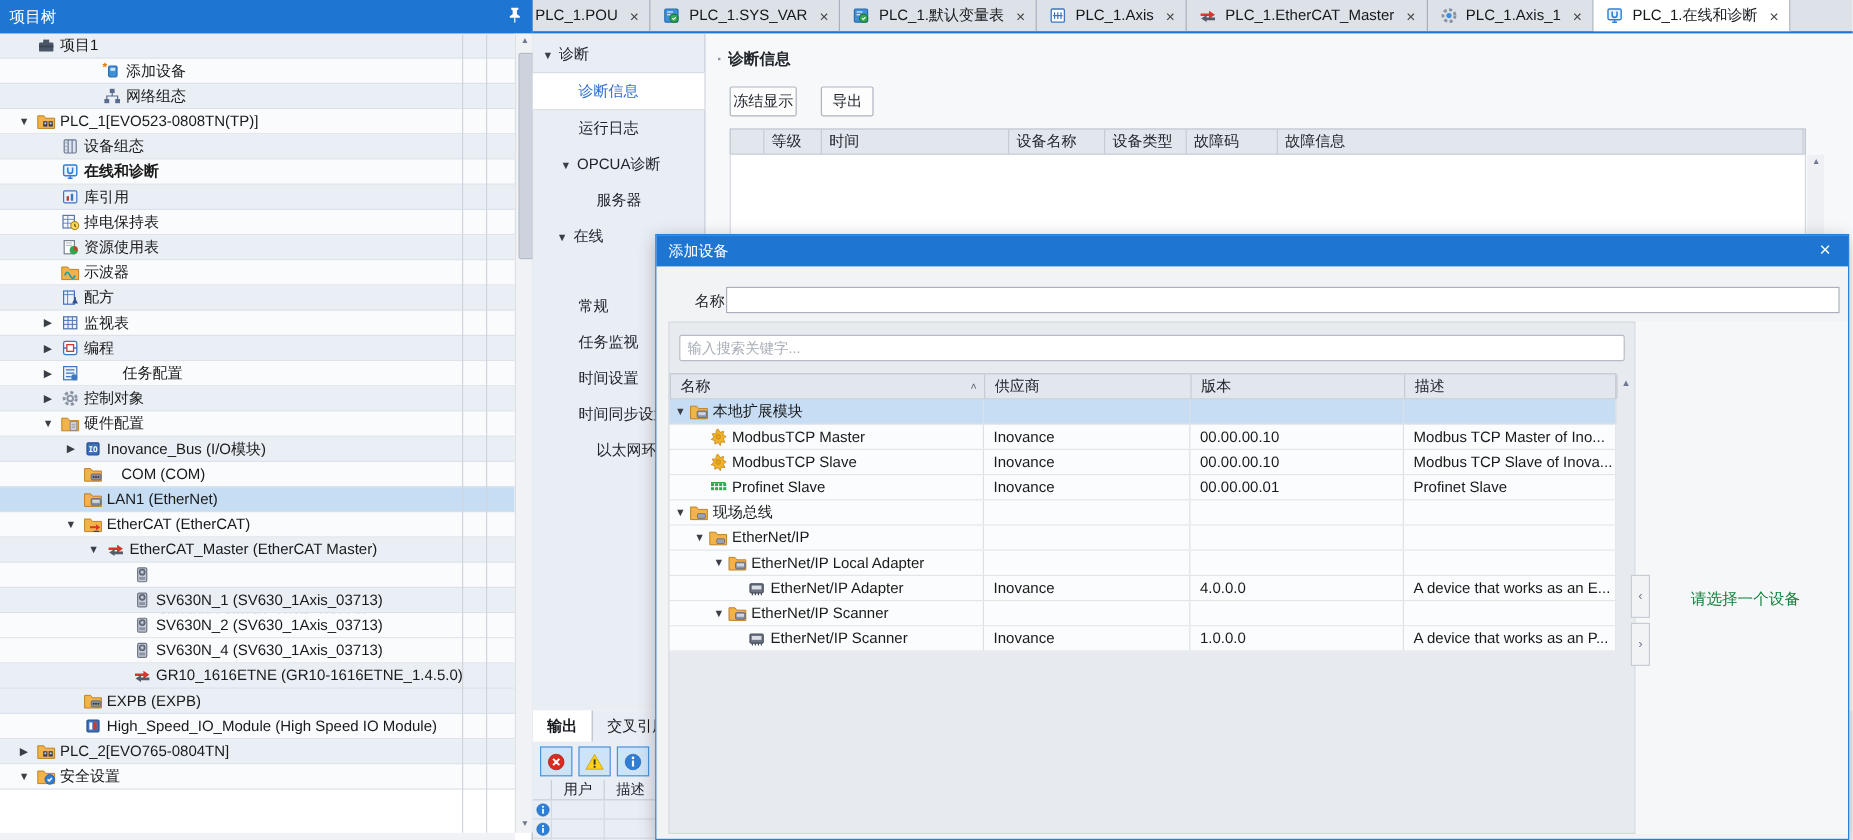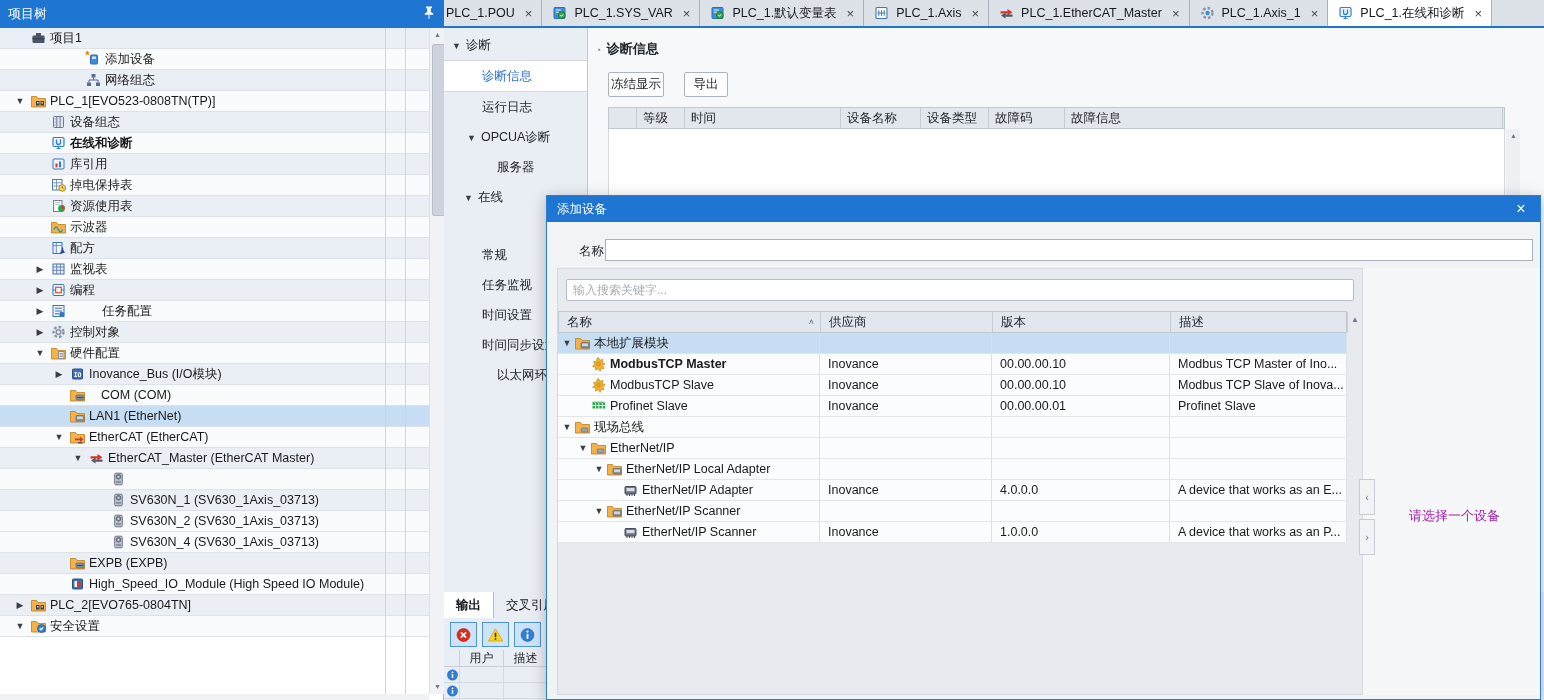--- a/index.html
+++ b/index.html
@@ -86,21 +86,21 @@
   .drow.sel{background:#c7ddf4;}
   .dcell{border-right:1px solid #dde1e7;box-sizing:border-box;padding:0 8px;line-height:20px;font-size:12.5px;white-space:nowrap;overflow:hidden;position:relative;}
   .dcell.name{padding:0;}
   .dexp{position:absolute;top:0;line-height:21px;font-size:9px;color:#3a3f47;width:12px;text-align:center;}
   .dico{position:absolute;top:2px;}
   .dlbl{position:absolute;top:0;line-height:20px;}
   #dvt-scrollup{position:absolute;left:793px;top:46px;font-size:8px;color:#6d7890;}
   .chevbtn{position:absolute;left:812px;width:16px;height:36px;background:#f2f3f5;border:1px solid #c8ccd4;box-sizing:border-box;
            color:#6d7890;font-size:11px;display:flex;align-items:center;justify-content:center;cursor:pointer;}
   #dlg-right{position:absolute;left:816px;top:72px;width:177px;height:427px;background:#f6f7f9;}
-  #dlg-placeholder{position:absolute;left:862px;top:311px;font-size:13px;color:#a21caf;}
+  #dlg-placeholder{position:absolute;left:862px;top:294px;font-size:13px;color:#15803d;}
 </style>
 </head>
 <body>
 
 <div class="abs" id="sidebar"></div>
 <div class="abs" id="sidebar-title">
   <span>项目树</span>
   <span class="spacer"></span>
   <span><svg width="14" height="15" viewBox="0 0 14 15">
         <path d="M4 1.5h6v1.4l-1.2.6v3.4l2.4 1.6v1.3H2.8V8.5l2.4-1.6V3.5L4 2.9z" fill="#fff"></path>
@@ -365,20 +365,29 @@
     <div class="trow even">
       <span class="icn tico" style="left: 110px;">
         <svg width="17" height="16" viewBox="0 0 16 16">
           <rect x="4.2" y="2.2" width="7.6" height="11.6" rx="1.2" fill="#c3cad6" stroke="#6d7585"></rect>
           <circle cx="8" cy="5.8" r="2.3" fill="#8a93a3" stroke="#5a6372"></circle>
           <circle cx="8" cy="5.8" r="0.9" fill="#d8dde6"></circle>
           <rect x="5.5" y="9.8" width="5" height="2.4" fill="#8a93a3"></rect>
         </svg>
       </span>
       <span class="tlbl" style="left: 130px;">SV630N_4 (SV630_1Axis_03713)</span>
+    </div>
+    <div class="trow odd">
+      <span class="icn tico" style="left: 110px;">
+        <svg width="17" height="16" viewBox="0 0 16 16">
+          <path d="M2 6.2h7V4l5 3.3-5 3.3V8.4H2z" fill="#d4382a"></path>
+          <path d="M14 11.8H7v1.6l-4.5-2.9L7 7.6v1.9h7z" fill="#3a4150" opacity="0.85"></path>
+        </svg>
+      </span>
+      <span class="tlbl" style="left: 130px;">GR10_1616ETNE (GR10-1616ETNE_1.4.5.0)</span>
     </div>
     <div class="trow odd">
       <span class="icn tico" style="left: 69px;">
         <svg width="17" height="16" viewBox="0 0 16 16">
           <path d="M1 3.5h5l1.5 2H15v8.5H1z" fill="#f3b24a" stroke="#b97f1f" stroke-width="0.8"></path>
           <rect x="6.5" y="8" width="8" height="5" rx="1" fill="#8a93a3" stroke="#5a6372" stroke-width="0.7"></rect>
           <circle cx="8.5" cy="10.5" r="0.8" fill="#2d3138"></circle>
           <circle cx="10.5" cy="10.5" r="0.8" fill="#2d3138"></circle>
           <circle cx="12.5" cy="10.5" r="0.8" fill="#2d3138"></circle>
         </svg>
@@ -634,21 +643,21 @@
                   <rect x="7.5" y="8.5" width="6" height="2.5" fill="#cfd6e2"></rect>
                 </svg>
               </span>
               <span class="dlbl" style="left: 36px;">本地扩展模块</span>
             </div>
             <div class="dcell" style="width: 172px; flex: 0 0 172px;"></div>
             <div class="dcell" style="width: 178px; flex: 0 0 178px;"></div>
             <div class="dcell" style="width: 177px; flex: 0 0 177px;"></div>
           </div>
           <div class="drow">
-            <div class="dcell name" style="width: 262px; flex: 0 0 262px; font-weight: bold;">
+            <div class="dcell name" style="width: 262px; flex: 0 0 262px;">
               <span class="icn dico" style="left: 32px;">
                 <svg width="17" height="16" viewBox="0 0 16 16">
                   <path d="M8 1.6l1.5 2.7 3-0.9-0.6 3.1 2.7 1.3-2.4 2 1.4 2.8-3.1-0.3-0.8 3-1.7-2.6-2.8 1.4-0.1-3.1-3-0.7 2.4-2L3 5.5l3.1-0.1 0.4-3.1z" fill="#f0b42c" stroke="#c8881e" stroke-width="0.7"></path>
                   <circle cx="8" cy="8" r="2" fill="#e8a21a" stroke="#c8881e" stroke-width="0.6"></circle>
                 </svg>
               </span>
               <span class="dlbl" style="left: 52px;">ModbusTCP Master</span>
             </div>
             <div class="dcell" style="width: 172px; flex: 0 0 172px;">Inovance</div>
             <div class="dcell" style="width: 178px; flex: 0 0 178px;">00.00.00.10</div>

